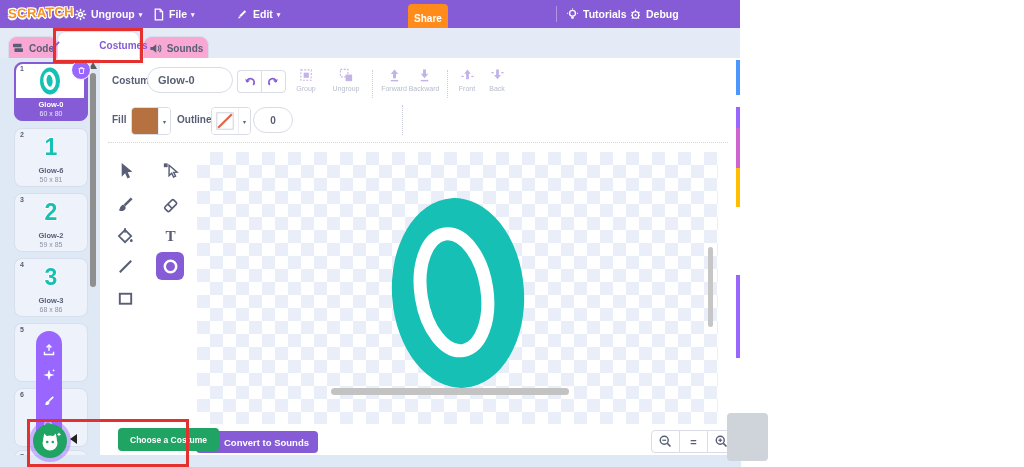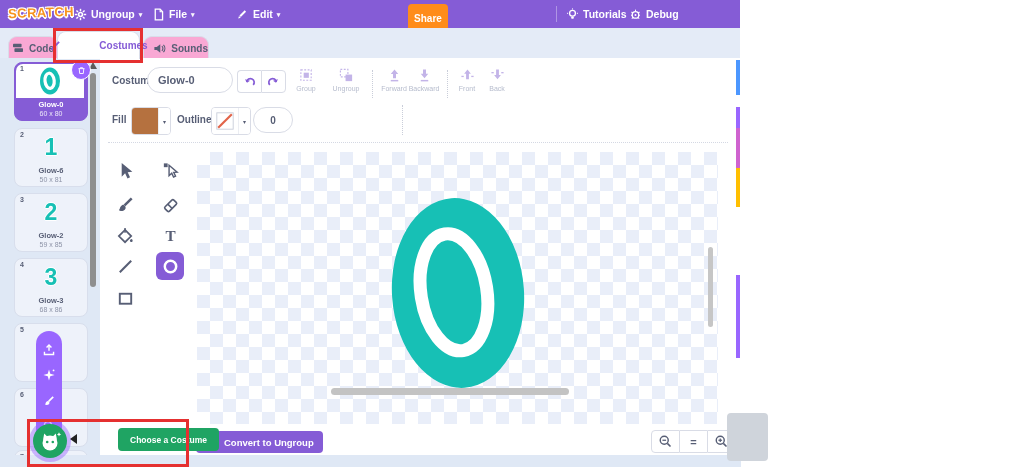--- a/index.html
+++ b/index.html
@@ -211,21 +211,21 @@
   <div class="tab tab-active" style="left:57px;width:81px;gap:38px;">
     <span class="hico" style="width:12px;height:12px;">
       <svg viewBox="0 0 16 16" width="12" height="12">
           <line x1="13.5" y1="2.5" x2="7.5" y2="8.5" stroke="#855cd6" stroke-width="2.4"></line>
           <path d="M6.8 8 C8.6 9 9 11 7.6 12.4 C6.2 13.8 3.4 13.8 2.4 12.8 C3.4 12 3 10.4 4.2 9.2 C5 8.4 6 7.8 6.8 8 Z" fill="#855cd6"></path>
         </svg>
     </span>
     <span>Costumes</span>
   </div>
 
-  <div class="tab tab-inactive" style="left:143px;width:64px;justify-content:flex-end;">
+  <div class="tab tab-inactive" style="left:143px;width:64px;">
     <span class="hico" style="width:13px;height:11px;">
       <svg viewBox="0 0 16 14" width="13" height="11">
           <path d="M1.5 5 h3 L9 1.5 v11 L4.5 9 h-3 Z" fill="#575e75"></path>
           <path d="M11 4 a4 4 0 0 1 0 6" fill="none" stroke="#575e75" stroke-width="1.5"></path>
           <path d="M13 2.5 a6.5 6.5 0 0 1 0 9" fill="none" stroke="#575e75" stroke-width="1.5"></path>
         </svg>
     </span>
     <span>Sounds</span>
   </div>
 
@@ -398,21 +398,21 @@
   </svg>
   <div class="vscroll"></div>
   <div class="hscroll"></div>
 
   <div class="convertbtn">
     <svg viewBox="0 0 16 16" width="13" height="13">
         <rect x="1.5" y="3" width="13" height="10" rx="1.5" fill="none" stroke="#fff" stroke-width="1.5"></rect>
         <circle cx="5.5" cy="6.7" r="1.2" fill="#fff"></circle>
         <path d="M3.5 11.5 l3-3 2.3 2.3 2-2 2.7 2.7 Z" fill="#fff"></path>
       </svg>
-    <span>Convert to Ungroup</span>
+    <span>Convert to Sounds</span>
   </div>
 
   <div class="zoomgroup">
     <div class="zbtn">
       <svg viewBox="0 0 18 18" width="15" height="15">
           <circle cx="7.5" cy="7.5" r="4.8" fill="none" stroke="#575e75" stroke-width="1.7"></circle>
           <line x1="11.2" y1="11.2" x2="15" y2="15" stroke="#575e75" stroke-width="1.9"></line>
           <line x1="5.3" y1="7.5" x2="9.7" y2="7.5" stroke="#575e75" stroke-width="1.5"></line>
         </svg>
     </div>

